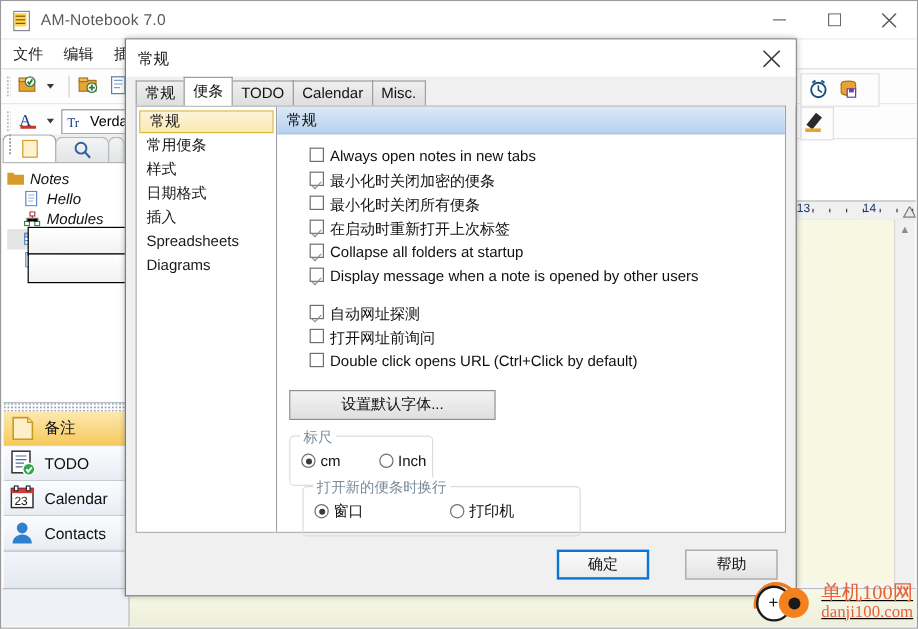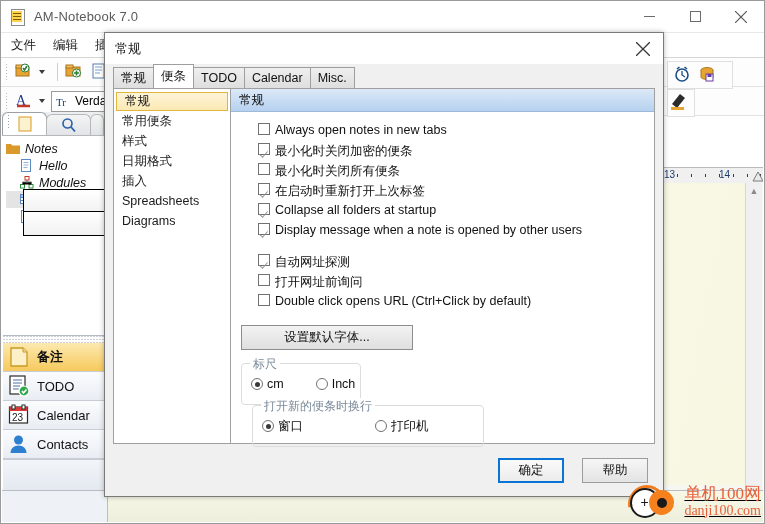--- a/index.html
+++ b/index.html
@@ -42,21 +42,21 @@
   .tnode.sel{background:#e4e4e4;}
   .tico{width:15px;height:14px;margin-right:4px;position:relative;flex:0 0 auto;}
   .dots{position:absolute;left:6px;top:0;width:1px;height:17px;
         background-image:linear-gradient(#a0a0a0 50%,transparent 50%);background-size:1px 3px;}
   
   #navlist{position:absolute;left:1px;bottom:32px;width:104px;}
   #navgrip{height:7px;background:linear-gradient(#dfe3ea,#cfd6e0);border-top:1px solid #b6bcc6;
            background-image:radial-gradient(#9aa2ae 35%,transparent 36%);background-size:3px 3px;background-position:center;}
   .navbtn{height:29px;display:flex;align-items:center;padding-left:5px;border-bottom:1px solid #c8ccd4;
           background:linear-gradient(#fbfcfe,#e9edf3);font-size:13px;color:#111;box-sizing:border-box;}
-  .navbtn.sel{background:linear-gradient(#fde9b0,#f6c95c);font-weight:bold;}
+  .navbtn.sel{background:linear-gradient(#fde9b0,#f6c95c);font-weight:normal;}
   .navico{width:22px;height:22px;margin-right:7px;position:relative;flex:0 0 auto;}
   #navtail{height:30px;background:linear-gradient(#f2f5f9,#e4e9f0);border-top:1px solid #c8ccd4;}
   
   #ruler{position:absolute;left:106px;right:1px;top:166px;height:15px;background:#f0f0f0;border-top:1px solid #b9b9b9;border-bottom:1px solid #b9b9b9;overflow:hidden;}
   .rknum{position:absolute;top:1px;font-size:10px;color:#1b3a6b;}
   .rtick{position:absolute;top:6px;width:1px;height:3px;background:#3a3a3a;}
   #notearea{position:absolute;left:106px;right:1px;top:182px;bottom:32px;background:#f7f7f1;}
   #notepage{position:absolute;left:0;top:0;right:17px;bottom:6px;background:linear-gradient(100deg,#fafae8,#f7f7e2);}
   .tblcell{position:absolute;background:linear-gradient(#fff,#f2f2f2);border:1.5px solid #000;}
   #vscroll{position:absolute;right:1px;top:0;bottom:0;width:16px;background:#f0f0f0;border-left:1px solid #d7d7d7;}
@@ -91,21 +91,21 @@
            border:1px solid #8d8d8d;display:flex;align-items:center;justify-content:center;font-size:12.5px;color:#111;}
   .groups{display:flex;margin-top:13px;flex-direction:column;}
   .grp{border:1px solid #dcdcdc;border-radius:4px;position:relative;height:42px;box-sizing:border-box;}
   .grp .lg{position:absolute;left:8px;top:-8px;background:#fff;padding:0 3px;font-size:12px;color:#7a8a99;}
   .grp .inner{display:flex;align-items:center;height:100%;padding-left:9px;}
   .rbrow{display:flex;align-items:center;font-size:12.5px;color:#101010;}
   .rbox{width:12px;height:12px;border:1px solid #707070;border-radius:50%;background:#fff;margin-right:4px;
         position:relative;flex:0 0 auto;box-sizing:border-box;}
   .rbox.on::after{content:"";position:absolute;left:2.5px;top:2.5px;width:5px;height:5px;border-radius:50%;background:#3a3a3a;}
   #dlg-foot{position:absolute;left:0;right:0;bottom:0;height:52px;display:flex;align-items:center;justify-content:flex-end;padding-right:15px;}
-  .dbtn{width:66px;height:25px;margin-left:18px;display:flex;align-items:center;justify-content:center;
+  .dbtn{width:77px;height:25px;margin-left:30px;display:flex;align-items:center;justify-content:center;
         font-size:12.5px;color:#111;background:linear-gradient(#f6f6f6,#e3e3e3);border:1px solid #9c9c9c;box-sizing:border-box;}
   .dbtn.primary{border:2px solid #0a74d6;background:linear-gradient(#fafafa,#ececec);}
   
   #wm{position:absolute;right:4px;bottom:4px;display:flex;align-items:center;}
   #wm .logo{width:52px;height:38px;position:relative;margin-right:4px;}
   #wm .ring{position:absolute;left:2px;top:6px;width:26px;height:26px;border:2.5px solid #1a1a1a;border-radius:50%;background:#fff;}
   #wm .plus{position:absolute;left:12px;top:16px;color:#1a1a1a;font-size:14px;line-height:8px;}
   #wm .arc{position:absolute;left:0;top:3px;width:32px;height:32px;border:3px solid transparent;border-top-color:#f07c1f;border-left-color:#f07c1f;border-radius:50%;transform:rotate(35deg);}
   #wm .dot{position:absolute;left:21px;top:8px;width:25px;height:25px;border-radius:50%;background:#f5801e;}
   #wm .dot::after{content:"";position:absolute;left:7.5px;top:7.5px;width:10px;height:10px;border-radius:50%;background:#1a1a1a;}

